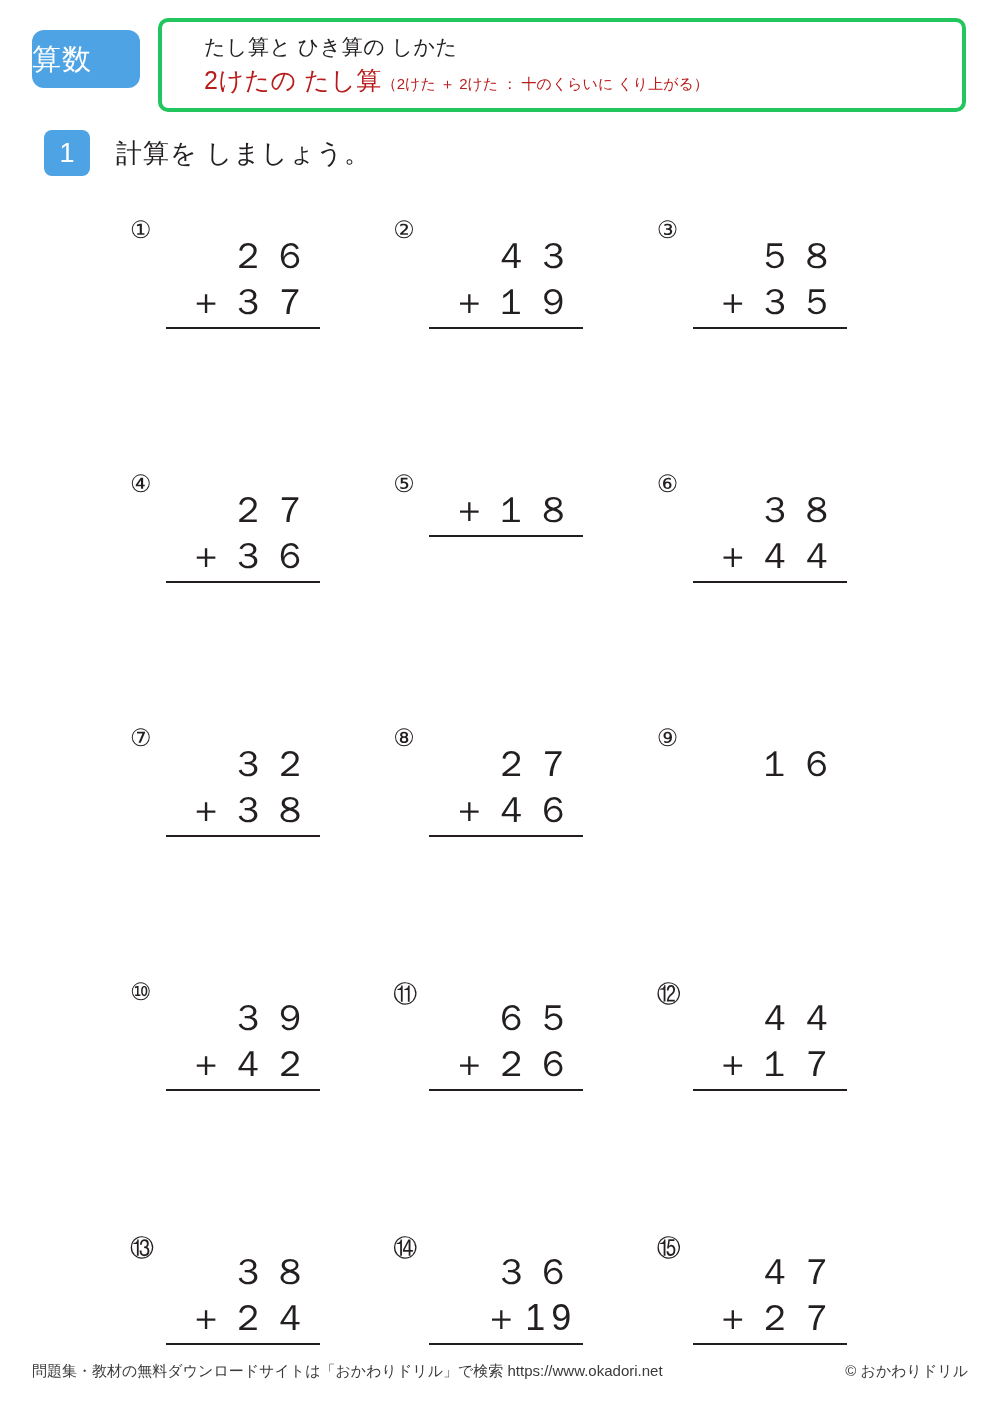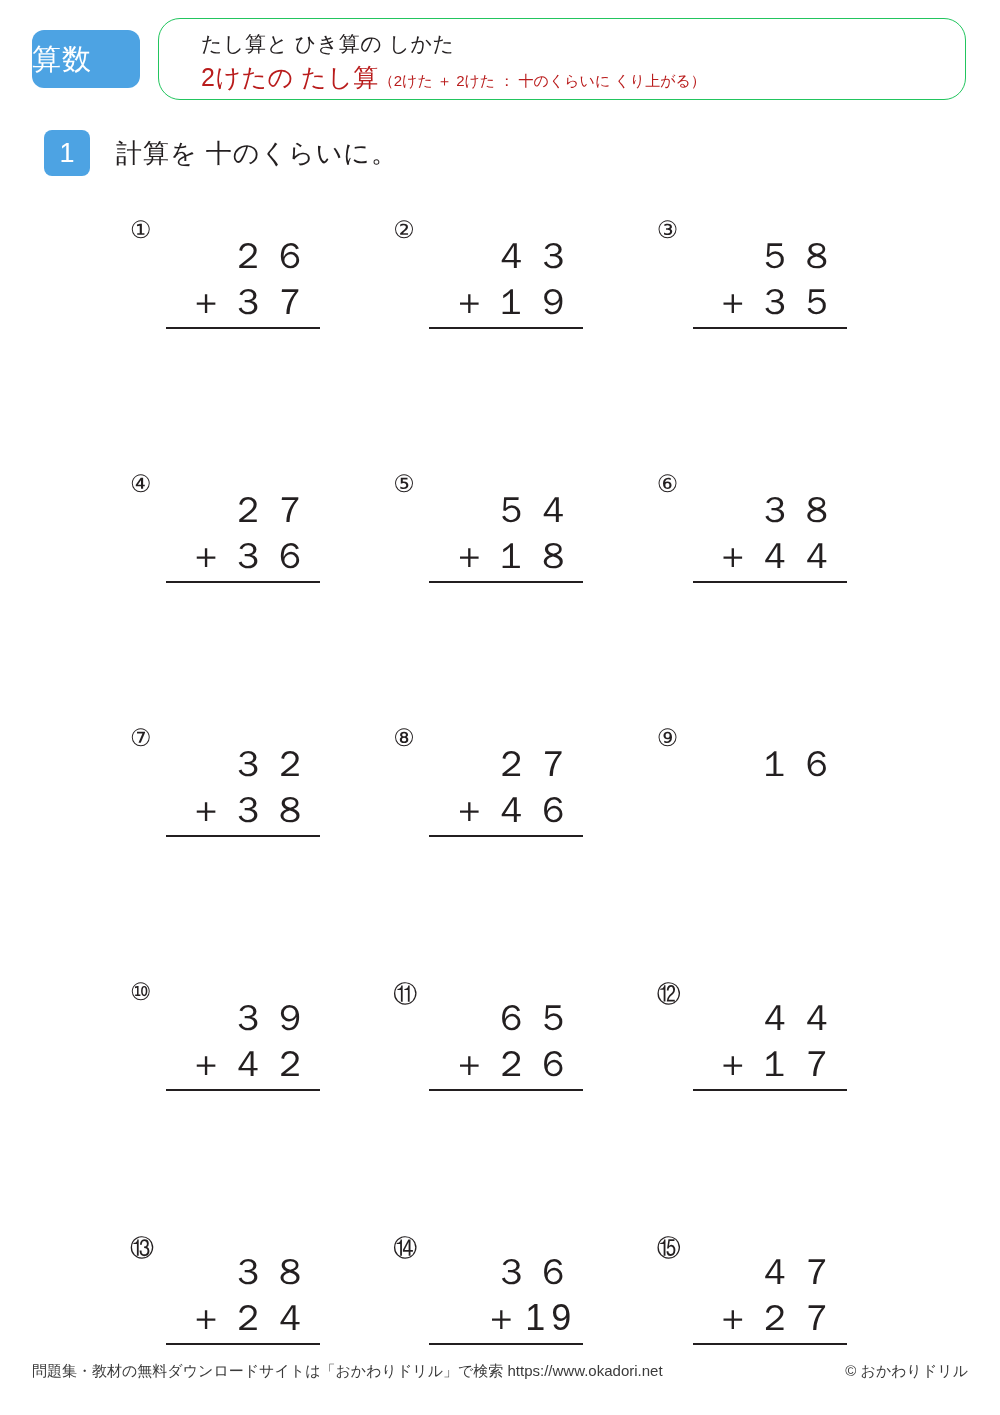--- a/index.html
+++ b/index.html
@@ -36,23 +36,23 @@
     font-size: 29px;
     line-height: 58px;
     text-align: left;
     letter-spacing: 1px;
   }
   .title-box {
     position: absolute;
     left: 126px;
     top: 0;
     width: 808px;
-    height: 82px;
-    border: 1px solid #22c55e;
-    border-radius: 22px;
+    height: 94px;
+    border: 4px solid #22c55e;
+    border-radius: 10px;
     box-sizing: border-box;
   }
   .title-line1 {
     position: absolute;
     left: 42px;
     top: 11px;
     font-size: 21px;
     letter-spacing: 0.5px;
     color: #231f20;
   }
@@ -178,21 +178,21 @@
   <div class="title-box">
     <div class="title-line1">たし算と ひき算の しかた</div>
     <div class="title-line2">
       <span>2けたの たし算</span><span class="paren">（2けた ＋ 2けた ： 十のくらいに くり上がる）</span>
     </div>
   </div>
 </div>
 
 <div class="instruction">
   <div class="q-number">1</div>
-  <div class="instruction-text">計算を 十のくらいに。</div>
+  <div class="instruction-text">計算を しましょう。</div>
 </div>
 
 <div class="grid">
 
   <div class="row">
     <div class="cell">
       <div class="idx">①</div>
       <div class="calc">
         <div class="num">２６</div>
         <div class="num addend"><span class="op">＋</span><span>３７</span></div>
@@ -222,21 +222,20 @@
       <div class="idx">④</div>
       <div class="calc">
         <div class="num">２７</div>
         <div class="num addend"><span class="op">＋</span><span>３６</span></div>
         <div class="num answer"></div>
       </div>
     </div>
     <div class="cell">
       <div class="idx">⑤</div>
       <div class="calc">
-        <div class="num">５４</div>
         <div class="num addend"><span class="op">＋</span><span>１８</span></div>
         <div class="num answer"></div>
       </div>
     </div>
     <div class="cell">
       <div class="idx">⑥</div>
       <div class="calc">
         <div class="num">３８</div>
         <div class="num addend"><span class="op">＋</span><span>４４</span></div>
         <div class="num answer"></div>

